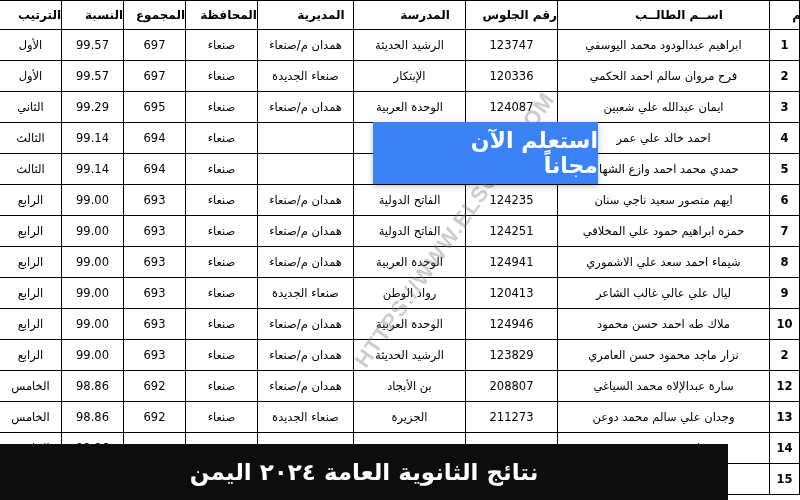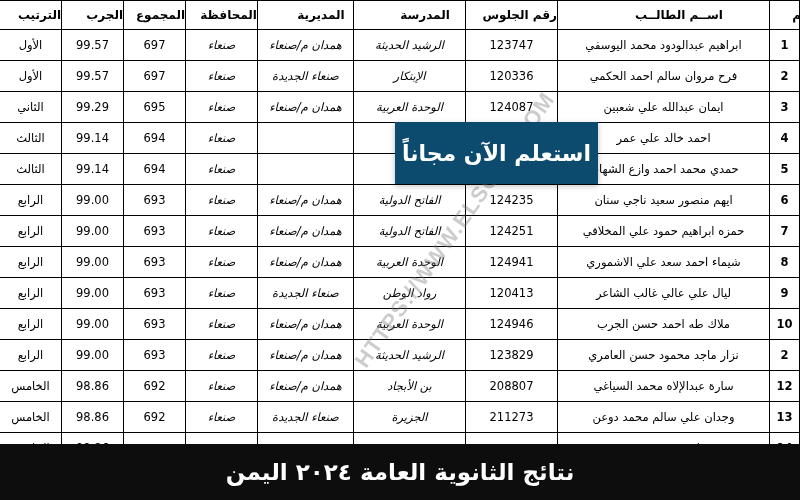--- a/index.html
+++ b/index.html
@@ -59,49 +59,49 @@
   }
   td.idx {
     font-weight: bold;
     font-size: 12px;
   }
   td.rank, td.perc, td.total {
     font-weight: normal;
   }
   td.school, td.dir, td.gov {
     font-size: 11.5px;
-    font-style: italic;
   }
 
   
   .promo-banner {
     position: absolute;
     top: 122px;
     right: 202px;
-    width: 203px;
+    width: 188px;
     height: 62px;
-    background: #0c4a6e;
+    background: #3b82f6;
     display: flex;
     align-items: center;
     justify-content: center;
     box-shadow: 0 2px 6px rgba(0,0,0,0.25);
+    padding-left: 37px;
   }
   .promo-banner span {
     color: #ffffff;
     font-size: 22px;
     font-weight: bold;
     letter-spacing: 0px;
   }
 
   
   .bottom-bar {
     position: absolute;
     left: 0;
     bottom: 0;
-    width: 800px;
+    width: 728px;
     height: 56px;
     background: #0d0d0d;
     display: flex;
     align-items: center;
     justify-content: center;
   }
   .bottom-bar span {
     color: #ffffff;
     font-size: 23px;
     font-weight: bold;
@@ -149,21 +149,21 @@
     </colgroup>
     <thead>
       <tr>
         <th>م</th>
         <th>اســم الطالــب</th>
         <th>رقم الجلوس</th>
         <th>المدرسة</th>
         <th>المديرية</th>
         <th>المحافظة</th>
         <th>المجموع</th>
-        <th>الجرب</th>
+        <th>النسبة</th>
         <th>الترتيب</th>
       </tr>
     </thead>
     <tbody>
       <tr>
         <td class="idx">1</td>
         <td class="name">ابراهيم عبدالودود محمد اليوسفي</td>
         <td class="seat">123747</td>
         <td class="school">الرشيد الحديثة</td>
         <td class="dir">همدان م/صنعاء</td>
@@ -255,21 +255,21 @@
         <td class="seat">120413</td>
         <td class="school">رواد الوطن</td>
         <td class="dir">صنعاء الجديدة</td>
         <td class="gov">صنعاء</td>
         <td class="total">693</td>
         <td class="perc">99.00</td>
         <td class="rank">الرابع</td>
       </tr>
       <tr>
         <td class="idx">10</td>
-        <td class="name">ملاك طه احمد حسن الجرب</td>
+        <td class="name">ملاك طه احمد حسن محمود</td>
         <td class="seat">124946</td>
         <td class="school">الوحدة العربية</td>
         <td class="dir">همدان م/صنعاء</td>
         <td class="gov">صنعاء</td>
         <td class="total">693</td>
         <td class="perc">99.00</td>
         <td class="rank">الرابع</td>
       </tr>
       <tr>
         <td class="idx">2</td>

